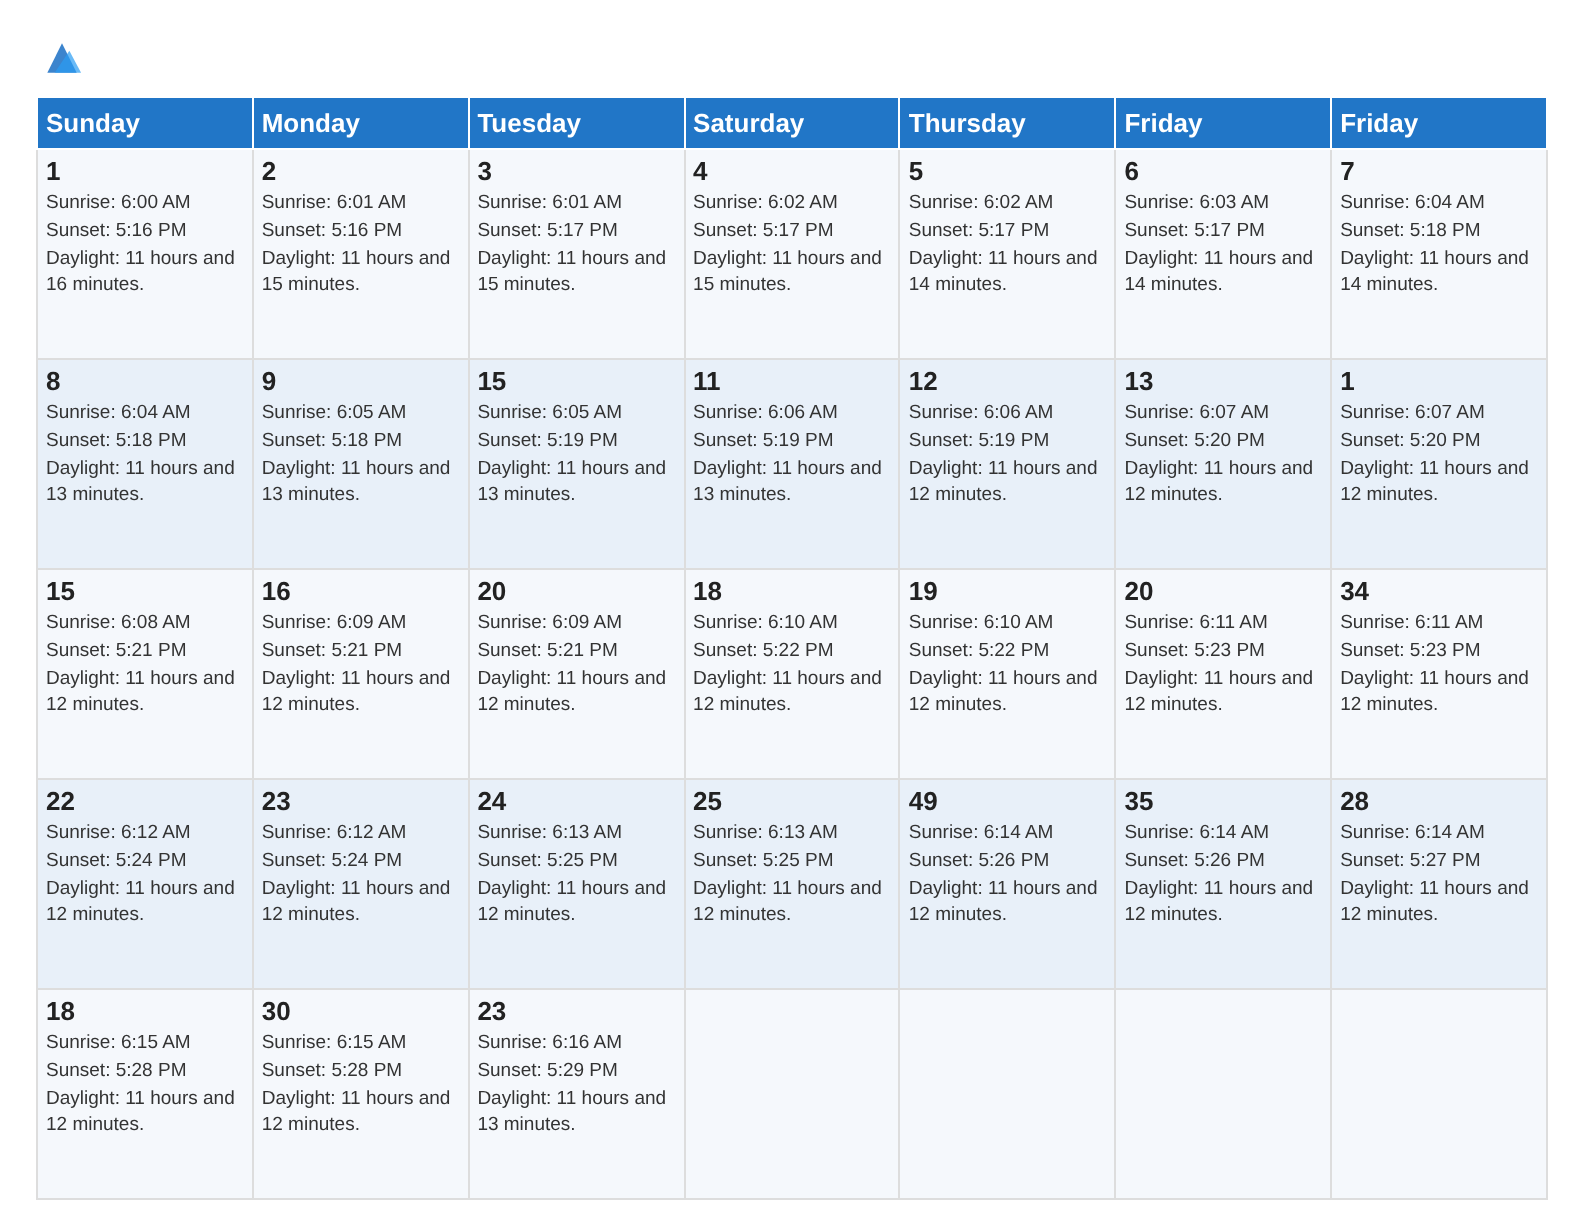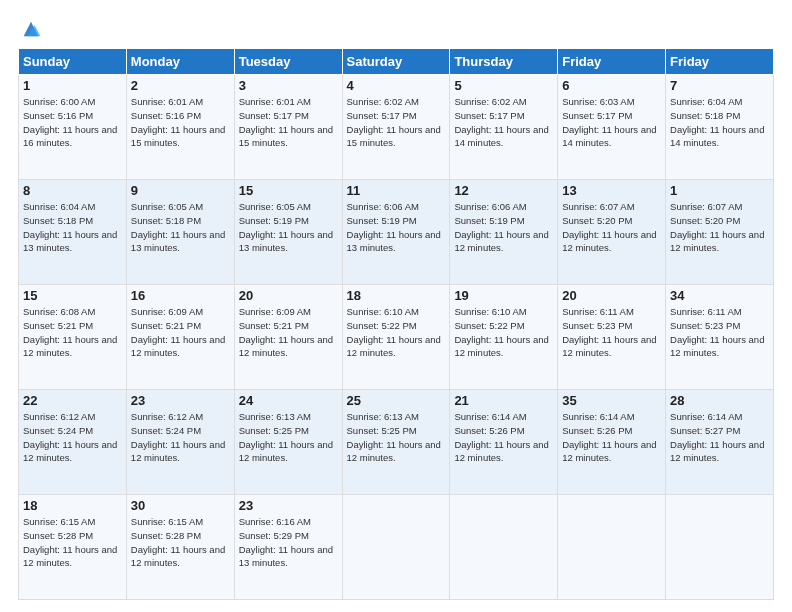--- a/index.html
+++ b/index.html
@@ -187,21 +187,21 @@
         </tr>
         <tr>
           <td><span class="day-num">22</span>
 <span class="day-info">Sunrise: 6:12 AM<br>Sunset: 5:24 PM<br>Daylight: 11 hours and 12 minutes.</span></td>
           <td><span class="day-num">23</span>
 <span class="day-info">Sunrise: 6:12 AM<br>Sunset: 5:24 PM<br>Daylight: 11 hours and 12 minutes.</span></td>
           <td><span class="day-num">24</span>
 <span class="day-info">Sunrise: 6:13 AM<br>Sunset: 5:25 PM<br>Daylight: 11 hours and 12 minutes.</span></td>
           <td><span class="day-num">25</span>
 <span class="day-info">Sunrise: 6:13 AM<br>Sunset: 5:25 PM<br>Daylight: 11 hours and 12 minutes.</span></td>
-          <td><span class="day-num">21</span>
+          <td><span class="day-num">49</span>
 <span class="day-info">Sunrise: 6:14 AM<br>Sunset: 5:26 PM<br>Daylight: 11 hours and 12 minutes.</span></td>
           <td><span class="day-num">35</span>
 <span class="day-info">Sunrise: 6:14 AM<br>Sunset: 5:26 PM<br>Daylight: 11 hours and 12 minutes.</span></td>
           <td><span class="day-num">28</span>
 <span class="day-info">Sunrise: 6:14 AM<br>Sunset: 5:27 PM<br>Daylight: 11 hours and 12 minutes.</span></td>
         </tr>
         <tr>
           <td><span class="day-num">18</span>
 <span class="day-info">Sunrise: 6:15 AM<br>Sunset: 5:28 PM<br>Daylight: 11 hours and 12 minutes.</span></td>
           <td><span class="day-num">30</span>

